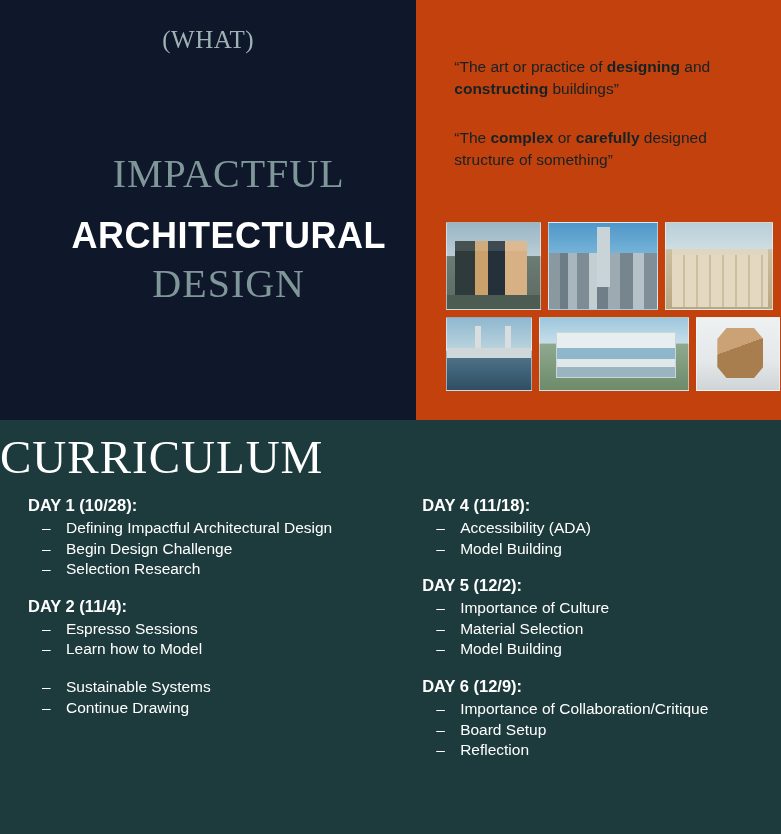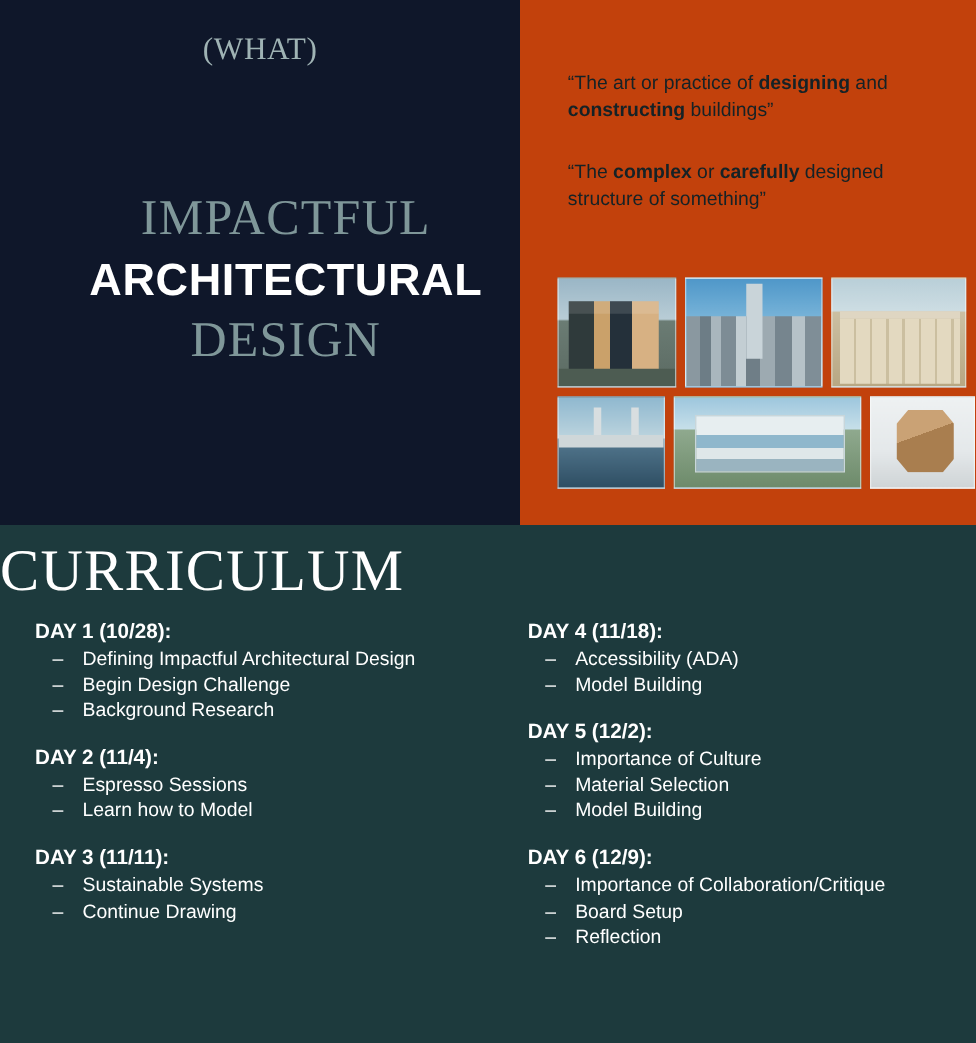--- a/index.html
+++ b/index.html
@@ -61,21 +61,21 @@
     letter-spacing: 1px;
     display: block;
   }
   .title-line2 {
     color: #ffffff;
     font-size: 36px;
     font-weight: bold;
     font-family: "Liberation Sans", sans-serif;
     letter-spacing: 0.5px;
     display: block;
-    margin-top: 6px;
+    margin-top: 18px;
   }
   .title-line3 {
     color: #7f9799;
     font-size: 40px;
     font-family: "Liberation Serif", serif;
     letter-spacing: 1px;
     display: block;
     margin-top: 2px;
   }
 
@@ -285,32 +285,31 @@
 
   <div class="curriculum">
     <h1 class="curriculum-title">CURRICULUM</h1>
     <div class="cols">
       <div class="col col-left" id="col-left">
           <div class="day-block">
             <div class="day-heading">DAY 1 (10/28):</div>
             <ul class="day-list">
               <li><span class="dash">–</span><span>Defining Impactful Architectural Design</span></li>
               <li><span class="dash">–</span><span>Begin Design Challenge</span></li>
-              <li><span class="dash">–</span><span>Background Research</span></li>
+              <li><span class="dash">–</span><span>Selection Research</span></li>
             </ul>
           </div>
           <div class="day-block">
             <div class="day-heading">DAY 2 (11/4):</div>
             <ul class="day-list">
               <li><span class="dash">–</span><span>Espresso Sessions</span></li>
               <li><span class="dash">–</span><span>Learn how to Model</span></li>
             </ul>
           </div>
           <div class="day-block">
-            <div class="day-heading">DAY 3 (11/11):</div>
             <ul class="day-list">
               <li><span class="dash">–</span><span>Sustainable Systems</span></li>
               <li><span class="dash">–</span><span>Continue Drawing</span></li>
             </ul>
           </div>
         </div>
       <div class="col col-right" id="col-right">
           <div class="day-block">
             <div class="day-heading">DAY 4 (11/18):</div>
             <ul class="day-list">

